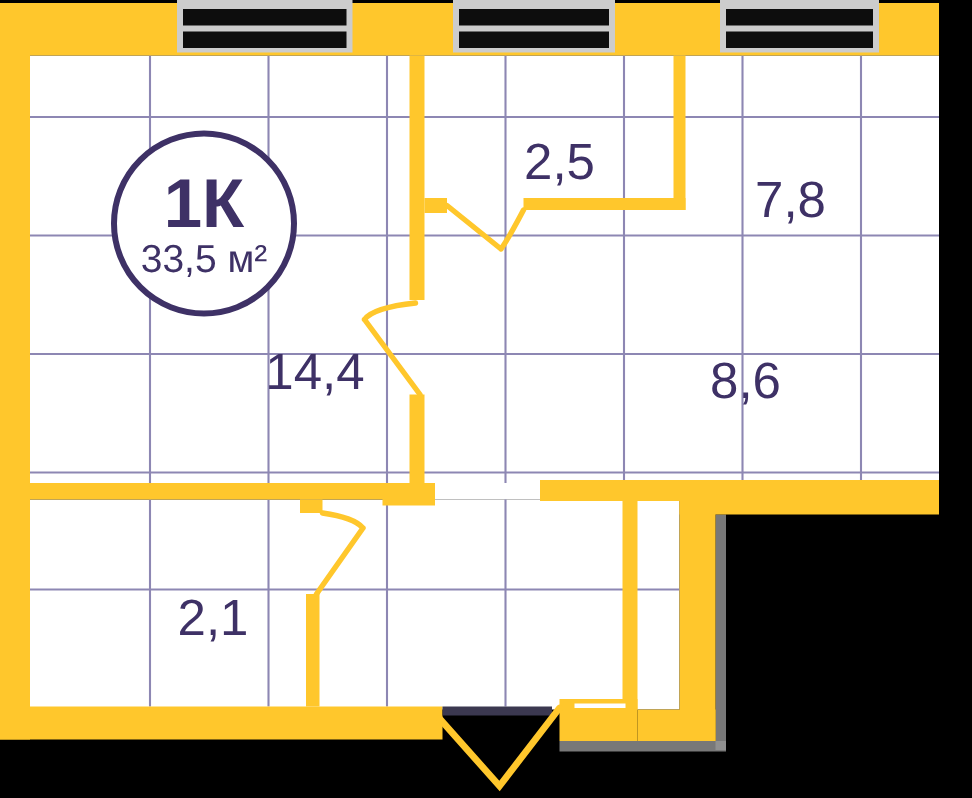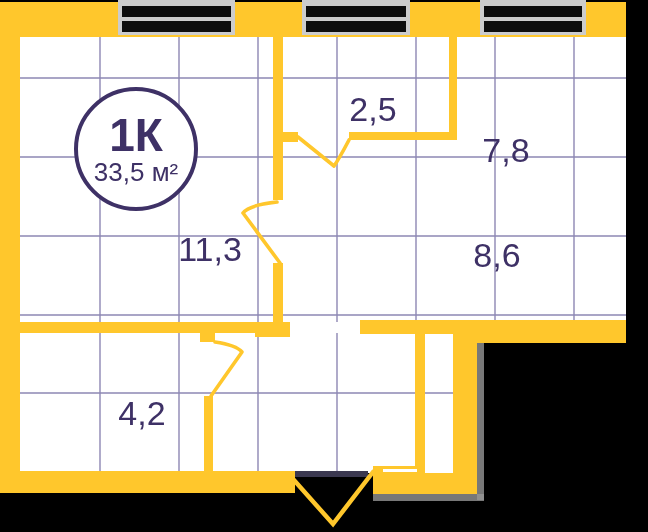--- a/index.html
+++ b/index.html
@@ -114,18 +114,18 @@
       <path d="M293 479 L333 524 L373 472" stroke-width="4.5"></path>
     </g>
   </svg>
 
   <div class="abs badge" style="left:74px;top:87px;">
     <div class="t">1К</div>
     <div class="a">33,5 м²</div>
   </div>
 
   <div class="abs room-label" style="left:373px;top:109px;">2,5</div>
-  <div class="abs room-label" style="left:506px;top:134px;margin-top:16px;">7,8</div>
-  <div class="abs room-label" style="left:210px;top:249px;">11,3</div>
+  <div class="abs room-label" style="left:527px;top:134px;">7,8</div>
+  <div class="abs room-label" style="left:210px;top:249px;">14,4</div>
   <div class="abs room-label" style="left:497px;top:255px;">8,6</div>
-  <div class="abs room-label" style="left:142px;top:413px;">4,2</div>
+  <div class="abs room-label" style="left:142px;top:413px;">2,1</div>
 
 </div>
 
 </body></html>

